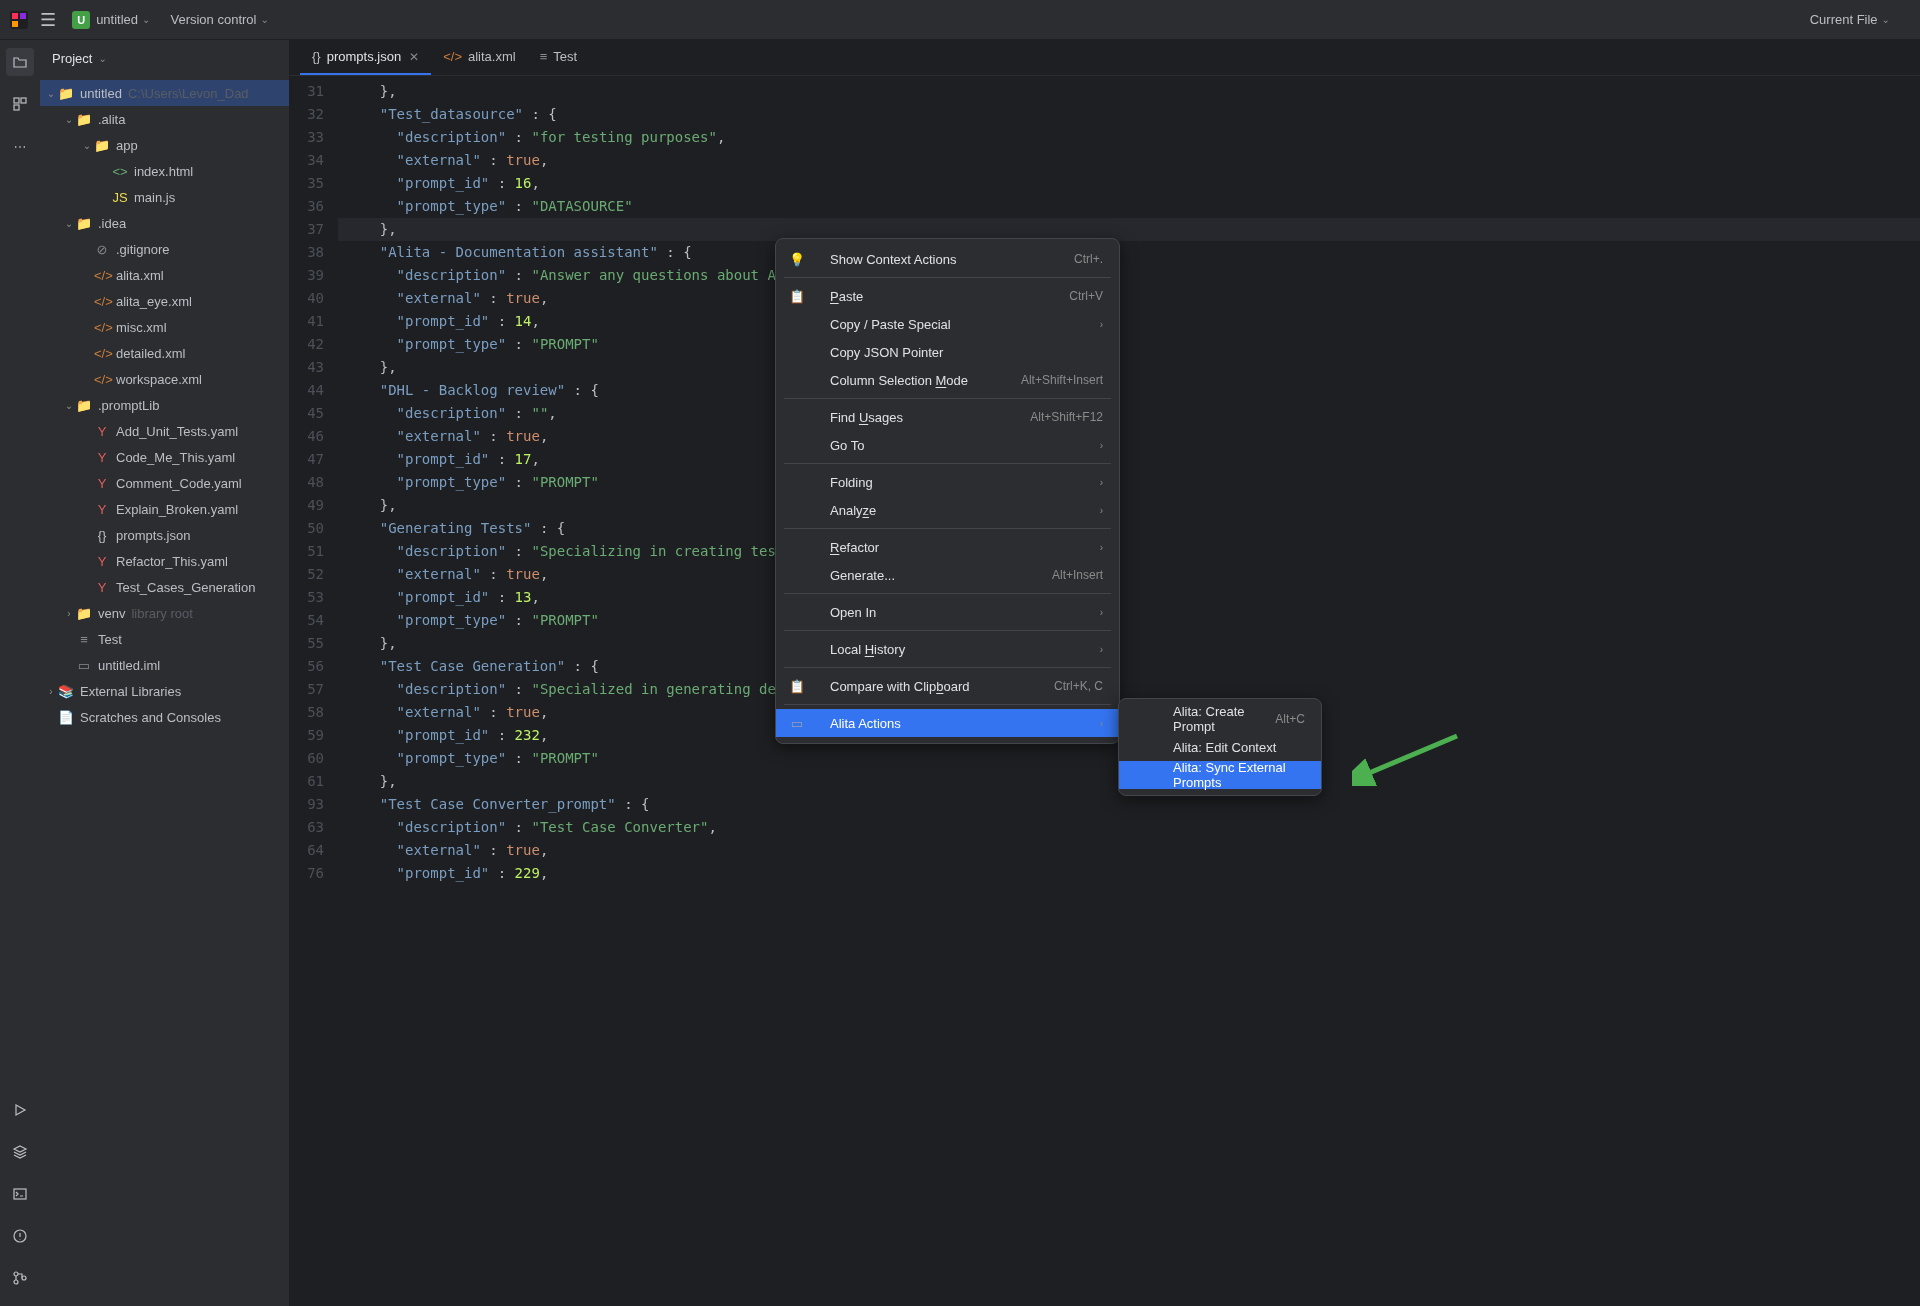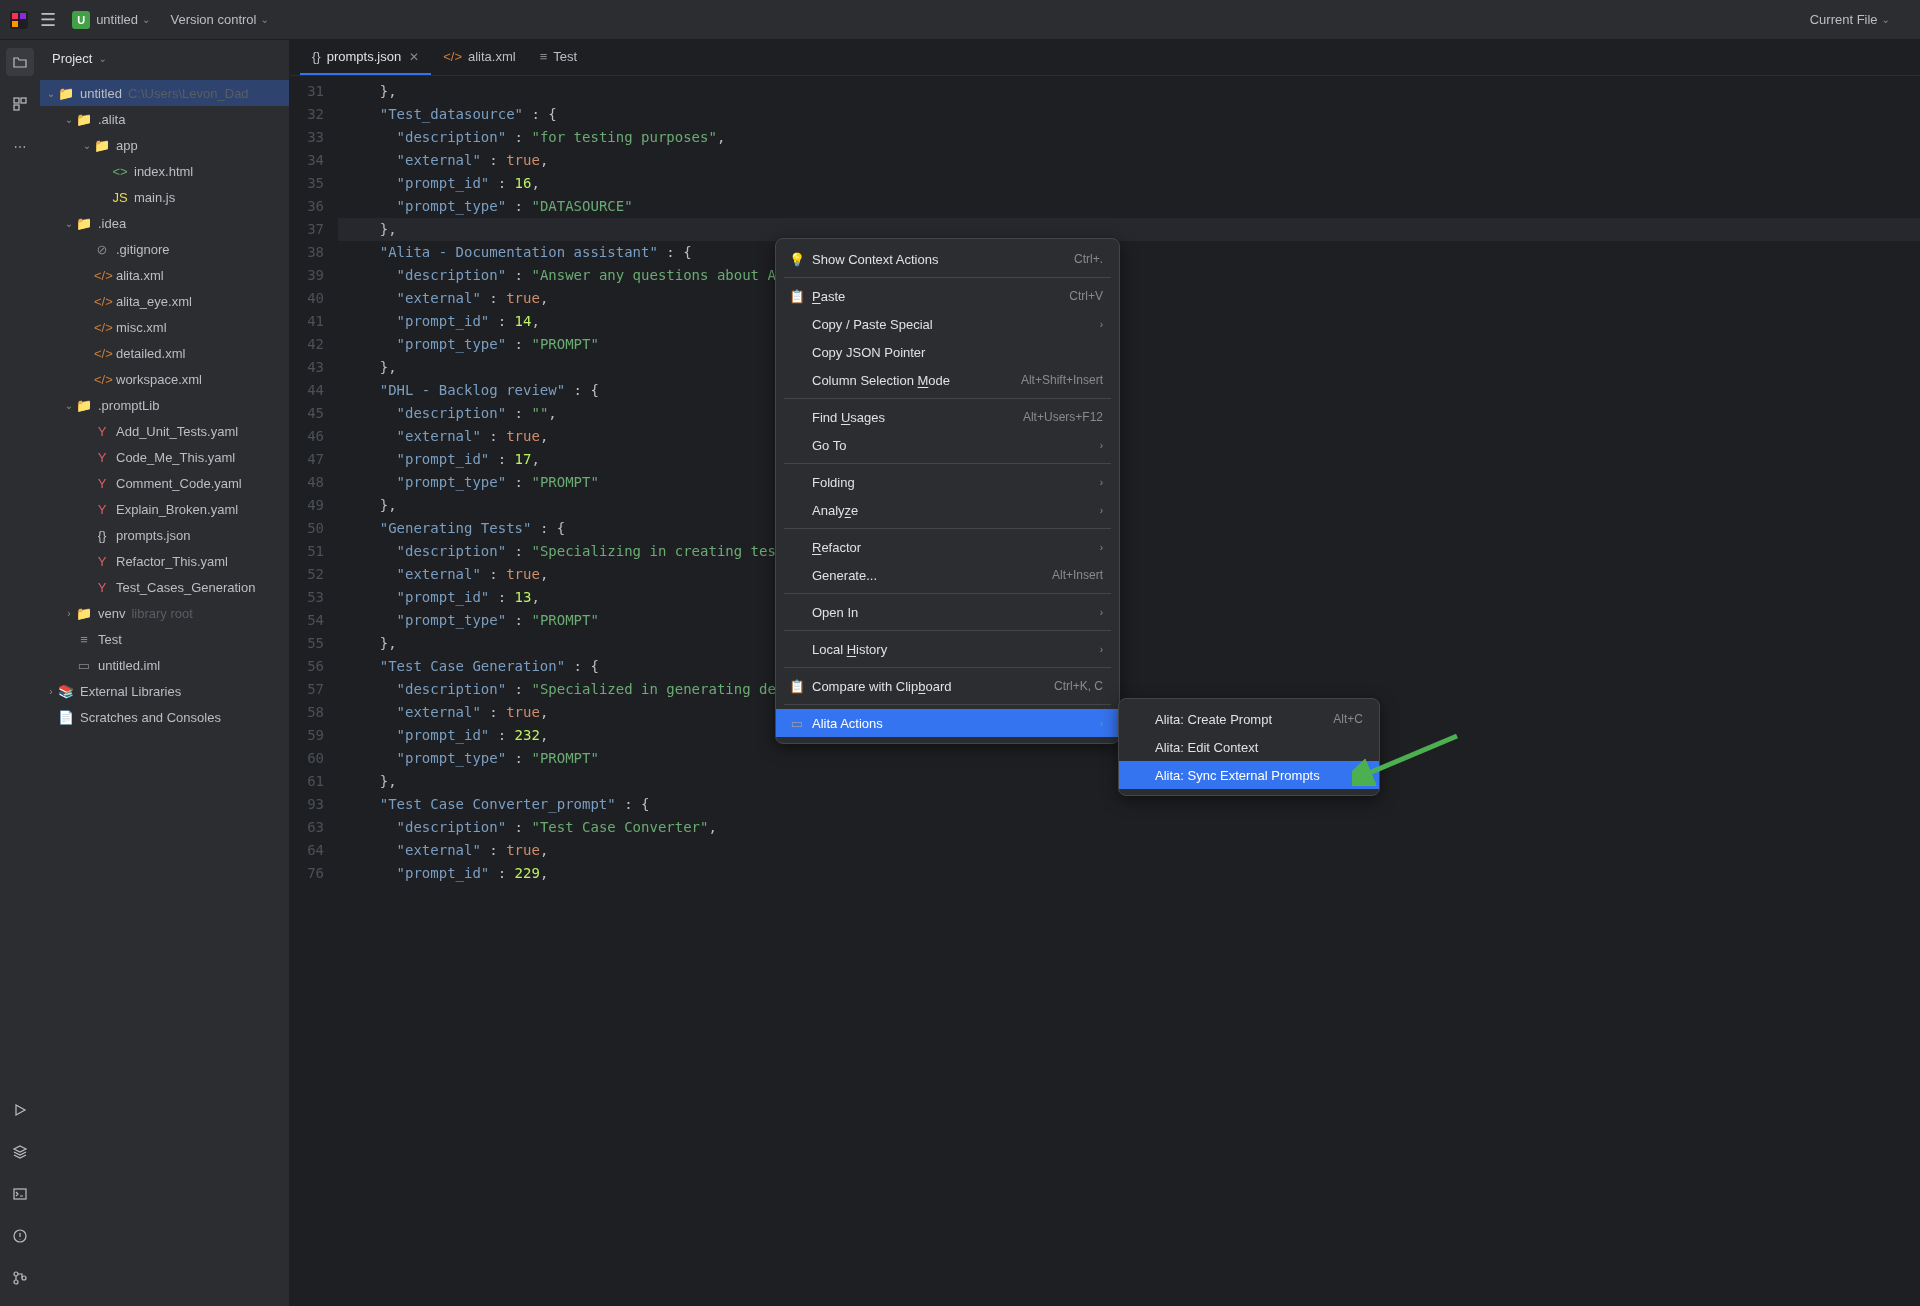--- a/index.html
+++ b/index.html
@@ -41,25 +41,25 @@
 .key { color: #7a9ec2; }
 .str { color: #6aab73; }
 .num { color: #bef264; }
 .bool { color: #cf8e6d; }
 .punc { color: #bcbec4; }
 .context-menu { position: absolute; background: #2b2d30; border: 1px solid #43454a; border-radius: 8px; padding: 6px 0; box-shadow: 0 4px 16px rgba(0,0,0,0.5); font-size: 13px; color: #dfe1e5; }
 .context-menu.main-menu { left: 485px; top: 198px; width: 345px; }
 .context-menu .item { display: flex; align-items: center; height: 28px; padding: 0 16px 0 12px; cursor: pointer; }
 .context-menu .item:hover, .context-menu .item.hover { background: #3574f0; color: #fff; }
 .context-menu .item .micon { width: 18px; margin-right: 6px; text-align: center; color: #9aa0a6; }
-.context-menu .item .label { flex: 1; }
+.context-menu .item .label { flex: 1; margin-left: 18px; }
 .context-menu .item .shortcut { color: #8a8a8a; font-size: 12px; }
 .context-menu .item .sub { color: #8a8a8a; font-size: 10px; }
 .context-menu .sep { height: 1px; background: #43454a; margin: 4px 8px; }
-.context-menu.submenu { left: 828px; top: 658px; width: 262px; }
+.context-menu.submenu { left: 828px; top: 658px; width: 204px; }
 .arrow-annot { position: absolute; left: 1062px; top: 686px; pointer-events: none; }
 .under { text-decoration: underline; text-underline-offset: 2px; }
 </style>
 </head>
 <body>
 
 <div class="titlebar">
   <svg class="logo" viewBox="0 0 18 18">
       <rect width="18" height="18" rx="3" fill="#1e1f22"></rect>
       <rect x="2" y="2" width="6" height="6" fill="#fe2e57"></rect>
@@ -329,21 +329,21 @@
         </div>
         <div class="item">
           <span class="micon"></span>
           <span class="label">Column Selection <span class="under">M</span>ode</span>
           <span class="shortcut">Alt+Shift+Insert</span>
         </div>
         <div class="sep"></div>
         <div class="item">
           <span class="micon"></span>
           <span class="label">Find <span class="under">U</span>sages</span>
-          <span class="shortcut">Alt+Users+F12</span>
+          <span class="shortcut">Alt+Shift+F12</span>
         </div>
         <div class="item">
           <span class="micon"></span>
           <span class="label">Go To</span>
           <span class="sub">›</span>
         </div>
         <div class="sep"></div>
         <div class="item">
           <span class="micon"></span>
           <span class="label">Folding</span>

